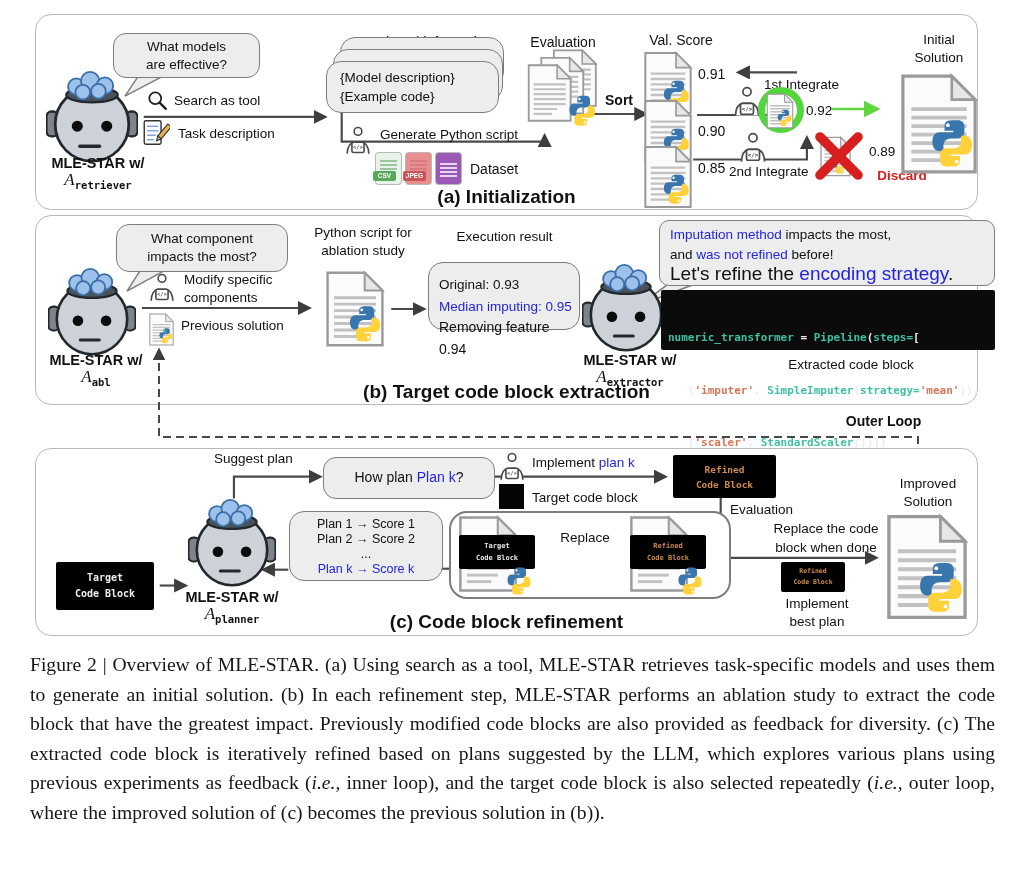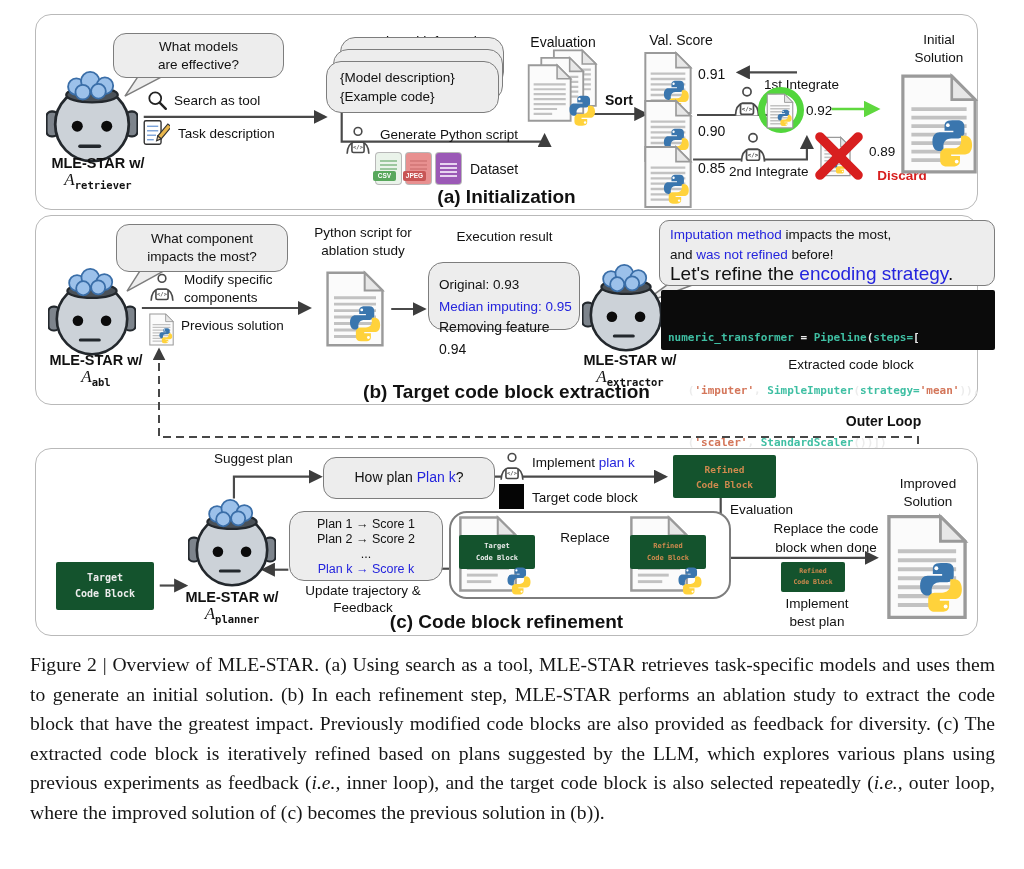--- a/index.html
+++ b/index.html
@@ -7,21 +7,21 @@
   .fig{position:relative;width:1024px;height:869px;background:#fff;
        font-family:"Liberation Sans",sans-serif;color:#111;overflow:hidden}
   .panel{position:absolute;border:1.6px solid #b9b9b9;border-radius:16px;background:#fff}
   .t{position:absolute;font-size:13.5px;line-height:18px}
   .c{text-align:center}
   .b{font-weight:bold}
   .s14{font-size:14px}
   .red{color:#d81f1f}
   .plabel{position:absolute;left:0;right:0;text-align:center;font-weight:bold;font-size:19px;color:#111}
   .gbox{position:absolute;background:#ededed;border:1.6px solid #7d7d7d;border-radius:13px}
-  .blk{position:absolute;background:#14532d;border-radius:2px;font-family:"DejaVu Sans Mono",monospace;
+  .blk{position:absolute;background:#000000;border-radius:2px;font-family:"DejaVu Sans Mono",monospace;
        font-weight:bold;text-align:center}
   .code{position:absolute;background:#0b0b0b;font-family:"DejaVu Sans Mono",monospace;font-weight:bold;
         font-size:11px;line-height:17.5px;white-space:pre;padding:4px 7px;border-radius:2px}
   .icon{position:absolute}
   .overlay{position:absolute;left:0;top:0;width:100%;height:100%;pointer-events:none}
   .ln{fill:none;stroke:#4a4a4a;stroke-width:2.2}
   .lng{fill:none;stroke:#5fd83e;stroke-width:2.6}
   .dash{fill:none;stroke:#474747;stroke-width:2;stroke-dasharray:8 5}
   .tail{fill:#ededed;stroke:#7d7d7d;stroke-width:1.5}
   .rlabel{position:absolute}
@@ -160,21 +160,21 @@
     </svg>
 
     <svg class="icon" style="left:10px;top:54px;width:92px;height:96px">
         <use href="#sym-robot"></use>
       </svg>
     <div class="rlabel" style="left:0;top:140px;width:124px">
       <div class="rname">MLE-STAR w/</div>
       <div class="rag"><span>A</span><sub>retriever</sub></div>
     </div>
 
-    <div class="gbox" style="left:77px;top:18px;width:171px;height:45px;padding-top:4px">
+    <div class="gbox" style="left:77px;top:18px;width:147px;height:45px;padding-top:4px">
       <div class="c" style="font-size:13.5px;line-height:18px">What models</div>
       <div class="c" style="font-size:13.5px;line-height:18px">are effective?</div>
     </div>
 
     <svg class="icon" style="left:110px;top:74px;width:22px;height:22px">
         <use href="#sym-mag"></use>
       </svg>
     <div class="t" style="left:138px;top:77px">Search as tool</div>
 
     <svg class="icon" style="left:106px;top:104px;width:28px;height:28px">
@@ -392,24 +392,20 @@
     <div class="rlabel" style="left:140px;top:140px;width:112px">
       <div class="rname">MLE-STAR w/</div>
       <div class="rag"><span>A</span><sub>planner</sub></div>
     </div>
 
     <div class="gbox" style="left:253px;top:62px;width:154px;height:70px;border-radius:15px;padding-top:5px">
       <div class="c" style="font-size:12.5px;line-height:15px"><span>Plan 1 → Score 1</span></div>
       <div class="c" style="font-size:12.5px;line-height:15px"><span>Plan 2 → Score 2</span></div>
       <div class="c" style="font-size:12.5px;line-height:15px"><span>...</span></div>
       <div class="c" style="font-size:12.5px;line-height:15px"><span class="c-bl">Plan k → Score k</span></div>
-    </div>
-    <div class="t c" style="left:246px;top:133px;width:162px;line-height:17px">
-      <div>Update trajectory &amp;</div>
-      <div>Feedback</div>
     </div>
 
     <div style="position:absolute;left:413px;top:62px;width:282px;height:88px;border:2px solid #7d7d7d;border-radius:18px;background:#fff"></div>
 
     <div class="minidoc" style="left:421px;top:66px;width:80px;height:84px">
       <svg class="icon" style="left:0;top:0;width:62px;height:78px">
           <use href="#sym-page"></use>
         </svg>
       <div class="blk white-code" style="left:2px;top:20px;width:76px;height:34px;padding-top:5px;font-size:7px;line-height:12px">
         <div>Target</div>

